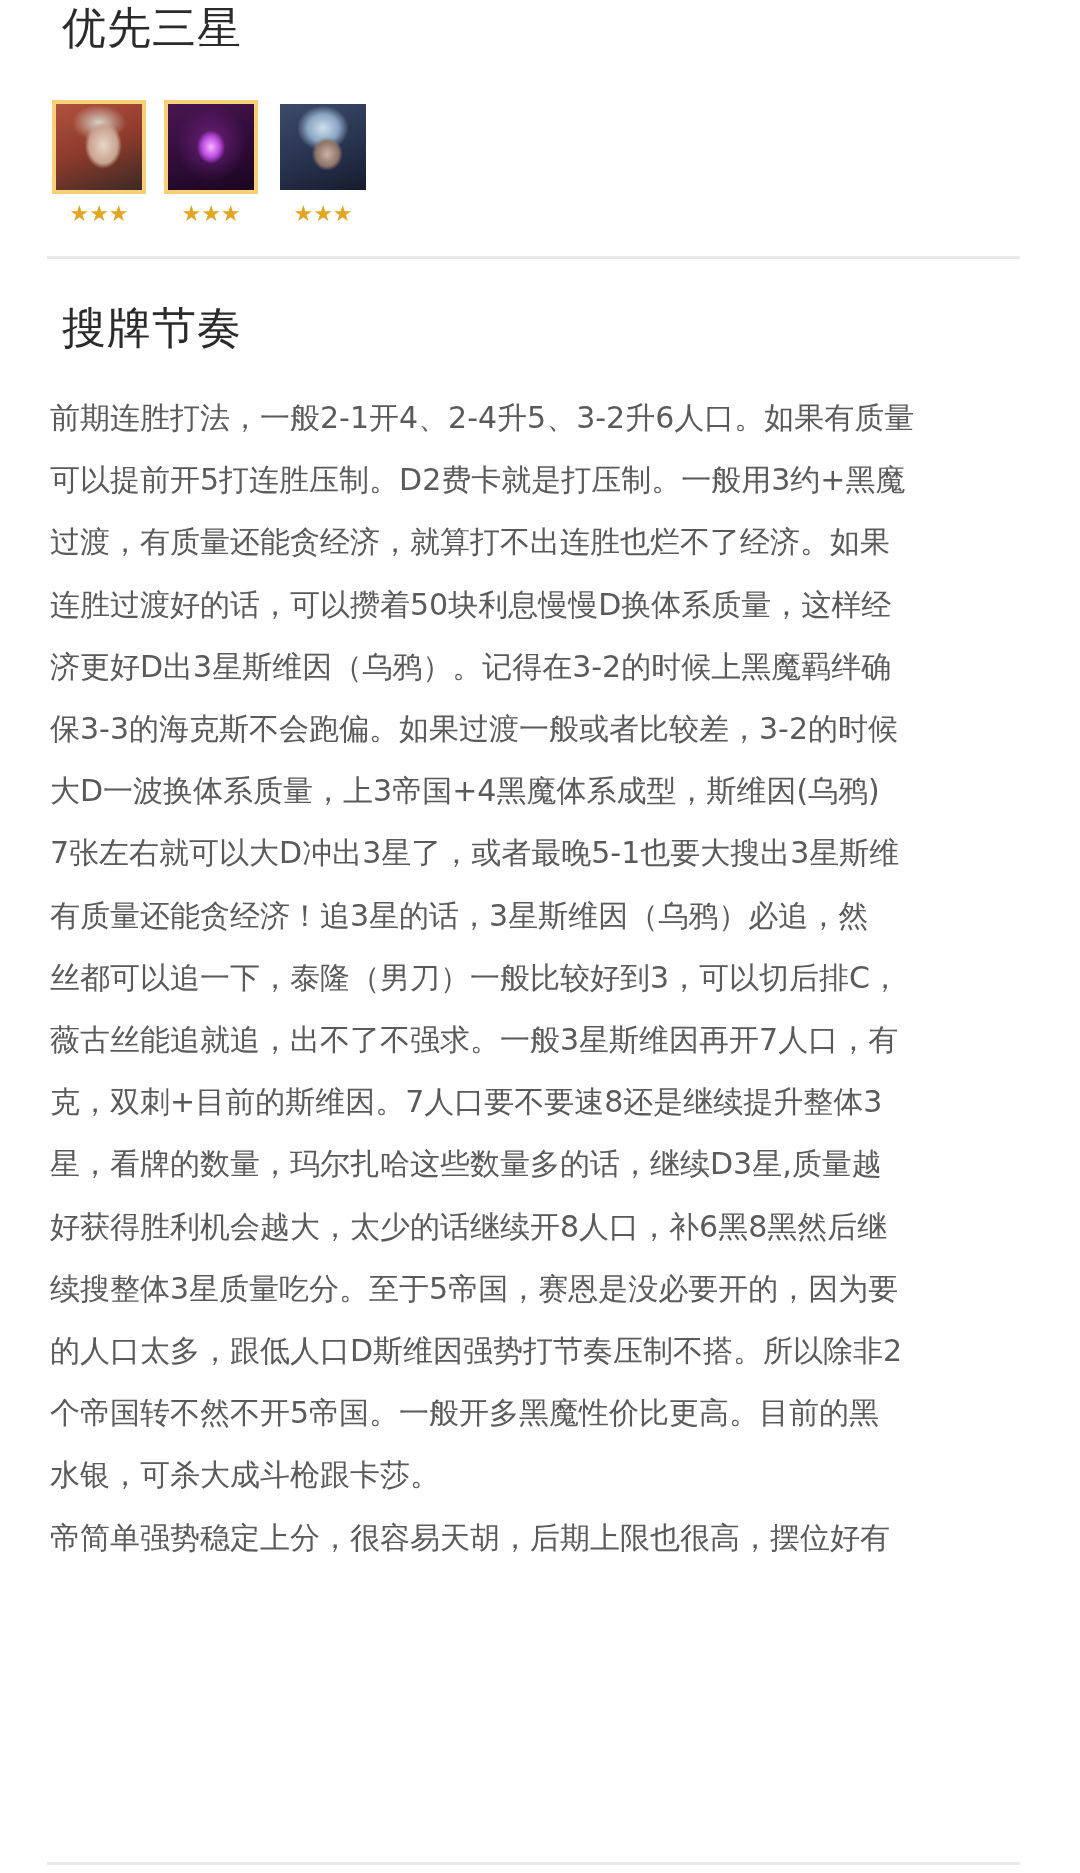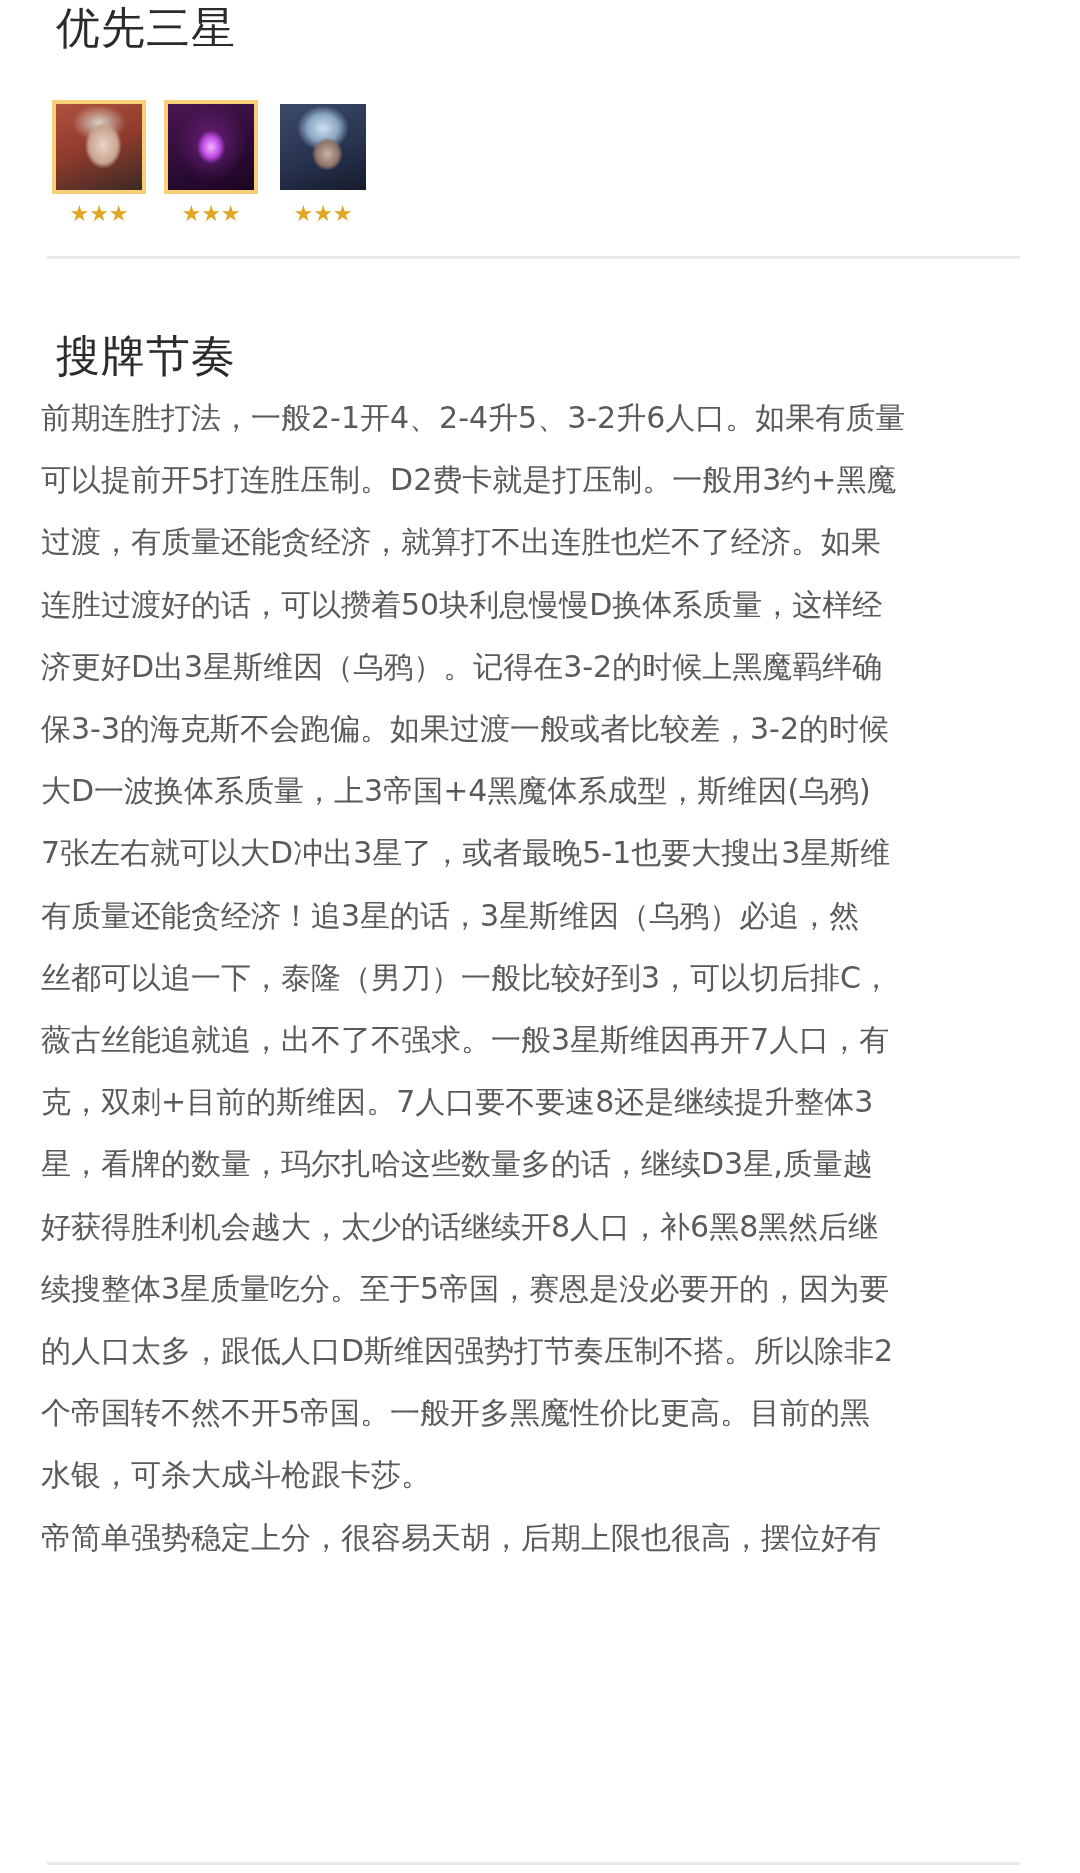--- a/index.html
+++ b/index.html
@@ -9,30 +9,30 @@
     }
     body {
       width: 1080px;
       height: 1873px;
       position: relative;
       overflow: hidden;
       font-family: "DejaVu Sans", "Liberation Sans", sans-serif;
     }
     .section-title {
       position: absolute;
-      left: 56px;
+      left: 62px;
       margin: 0;
       font-weight: normal;
       font-size: 44px;
       line-height: 56px;
       color: #2b2b2b;
       letter-spacing: 1px;
     }
     #title1 { top: 0px; }
-    #title2 { top: 300px; margin-top: 28px; }
+    #title2 { top: 300px; }
 
     .champ-row {
       position: absolute;
       top: 100px;
       left: 52px;
       display: flex;
       gap: 18px;
     }
     .champ {
       width: 94px;
@@ -92,21 +92,21 @@
       width: 973px;
       height: 3px;
       background: #e9e9e9;
     }
     #divider1 { top: 256px; }
     #divider2 { top: 1862px; }
 
     .body-text {
       position: absolute;
       top: 387px;
-      left: 41px;
+      left: 50px;
       width: 990px;
       margin: 0;
     }
     .body-line {
       display: block;
       font-size: 30px;
       line-height: 62.2px;
       color: #5a5a5a;
       white-space: nowrap;
     }

